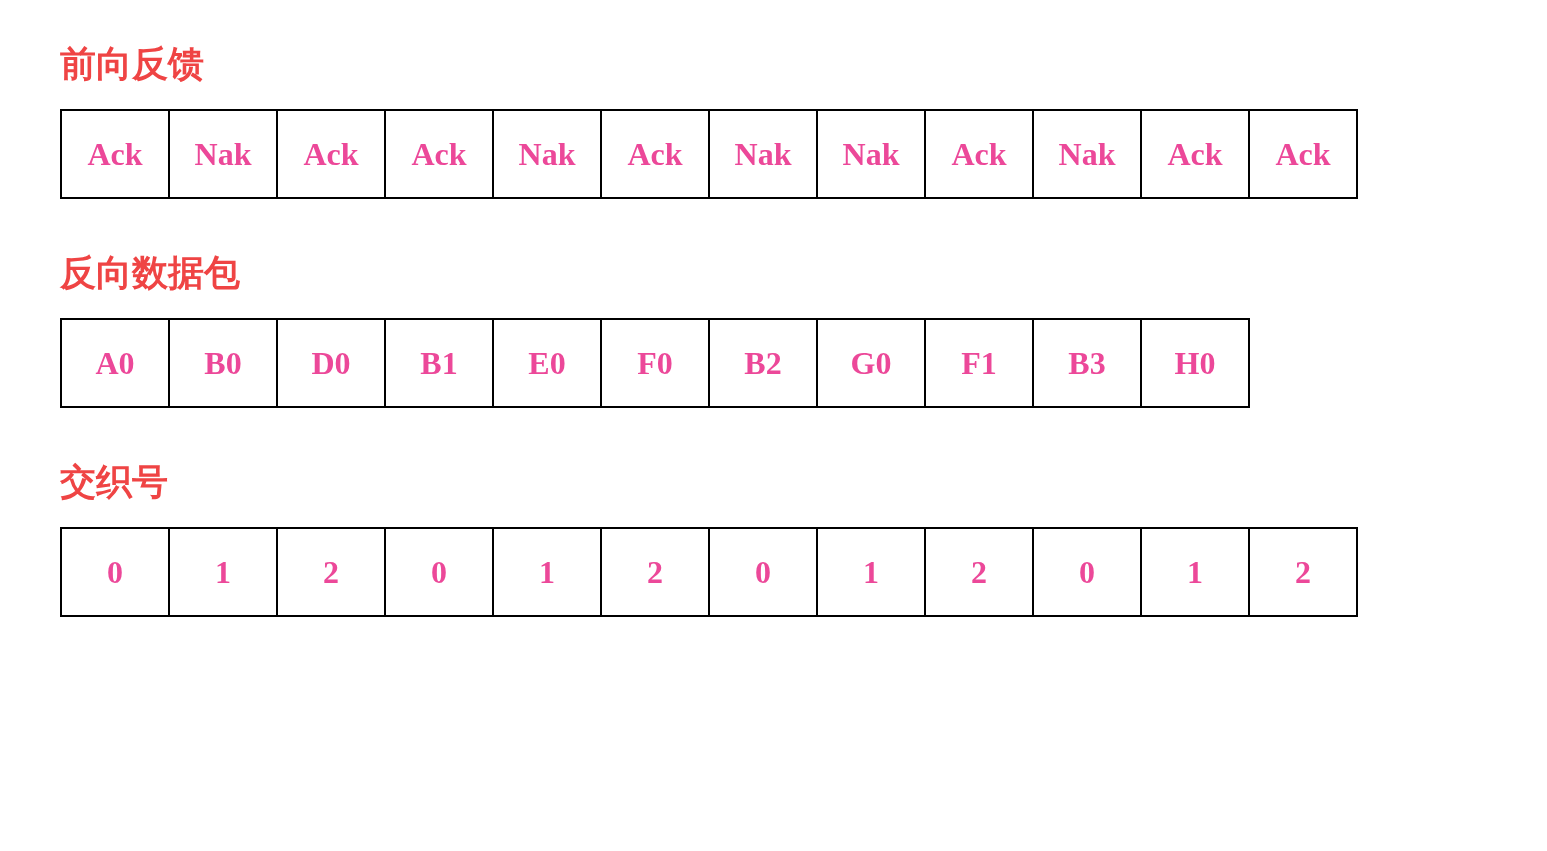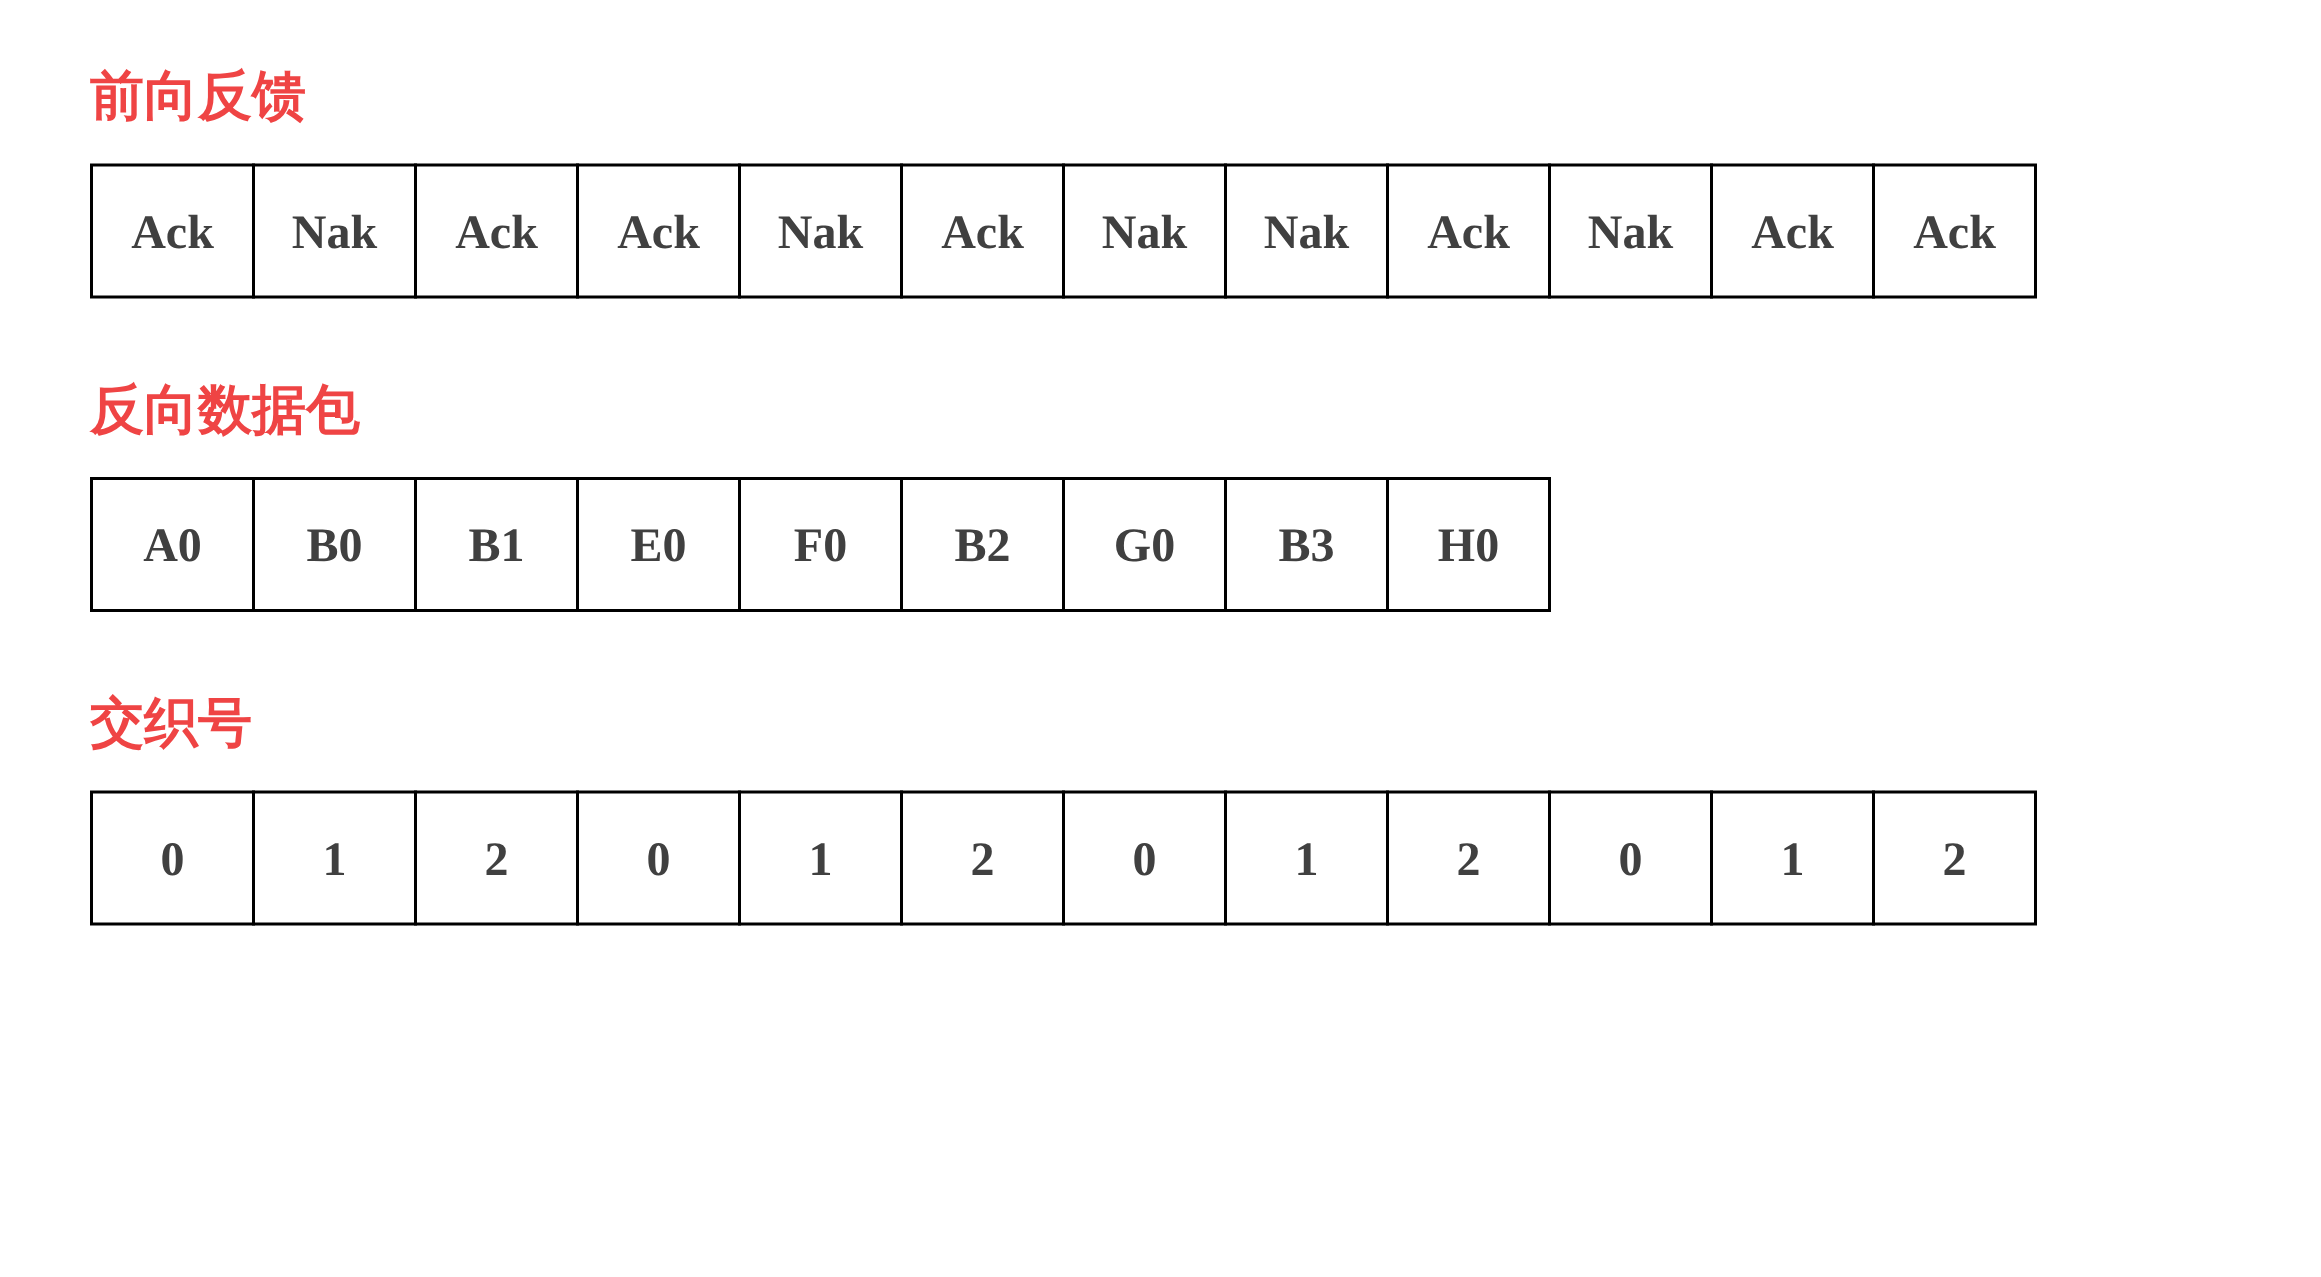--- a/index.html
+++ b/index.html
@@ -35,21 +35,21 @@
 
     .packet-cell {
       border: 2px solid #000000;
       width: 110px;
       height: 90px;
       display: flex;
       align-items: center;
       justify-content: center;
       font-size: 32px;
       font-weight: bold;
-      color: #404040;
+      color: #ec4899;
       
       margin-right: -2px;
     }
 
     .packet-cell:first-child {
       border-left: 2px solid #000000;
     }
   </style>
 </head>
 <body>
@@ -72,25 +72,27 @@
       <div class="packet-cell">Ack</div>
     </div>
 </div>
 
 <div class="section">
   <div class="section-title">反向数据包</div>
   <div class="packet-row">
 
   <div class="packet-cell">A0</div>
       <div class="packet-cell">B0</div>
+      <div class="packet-cell">D0</div>
       <div class="packet-cell">B1</div>
       <div class="packet-cell">E0</div>
       <div class="packet-cell">F0</div>
       <div class="packet-cell">B2</div>
       <div class="packet-cell">G0</div>
+      <div class="packet-cell">F1</div>
       <div class="packet-cell">B3</div>
       <div class="packet-cell">H0</div>
     </div>
 </div>
 
 <div class="section">
   <div class="section-title">交织号</div>
   <div class="packet-row">
 
   <div class="packet-cell">0</div>

